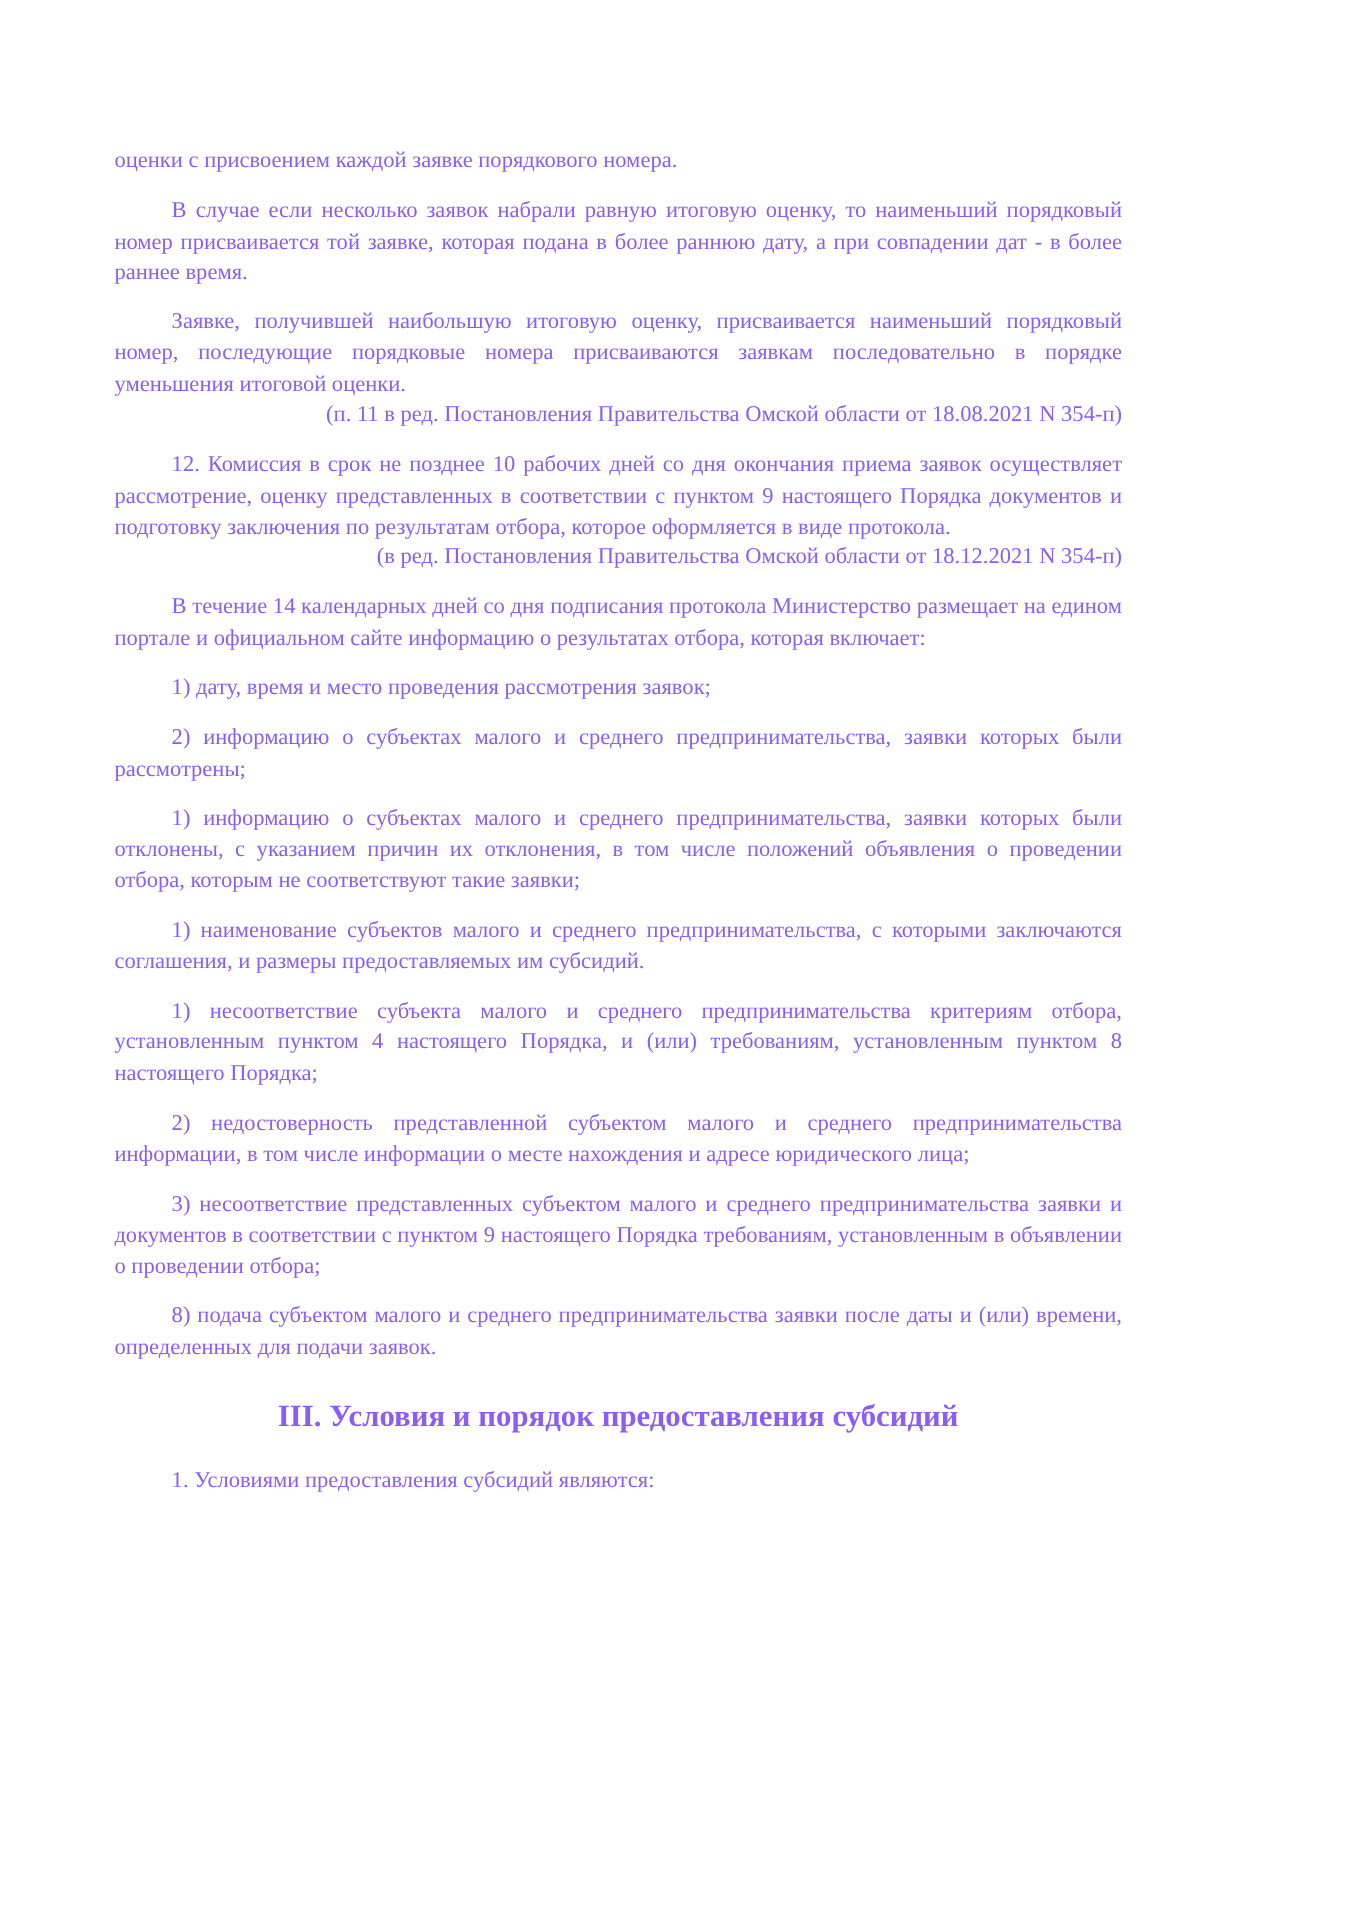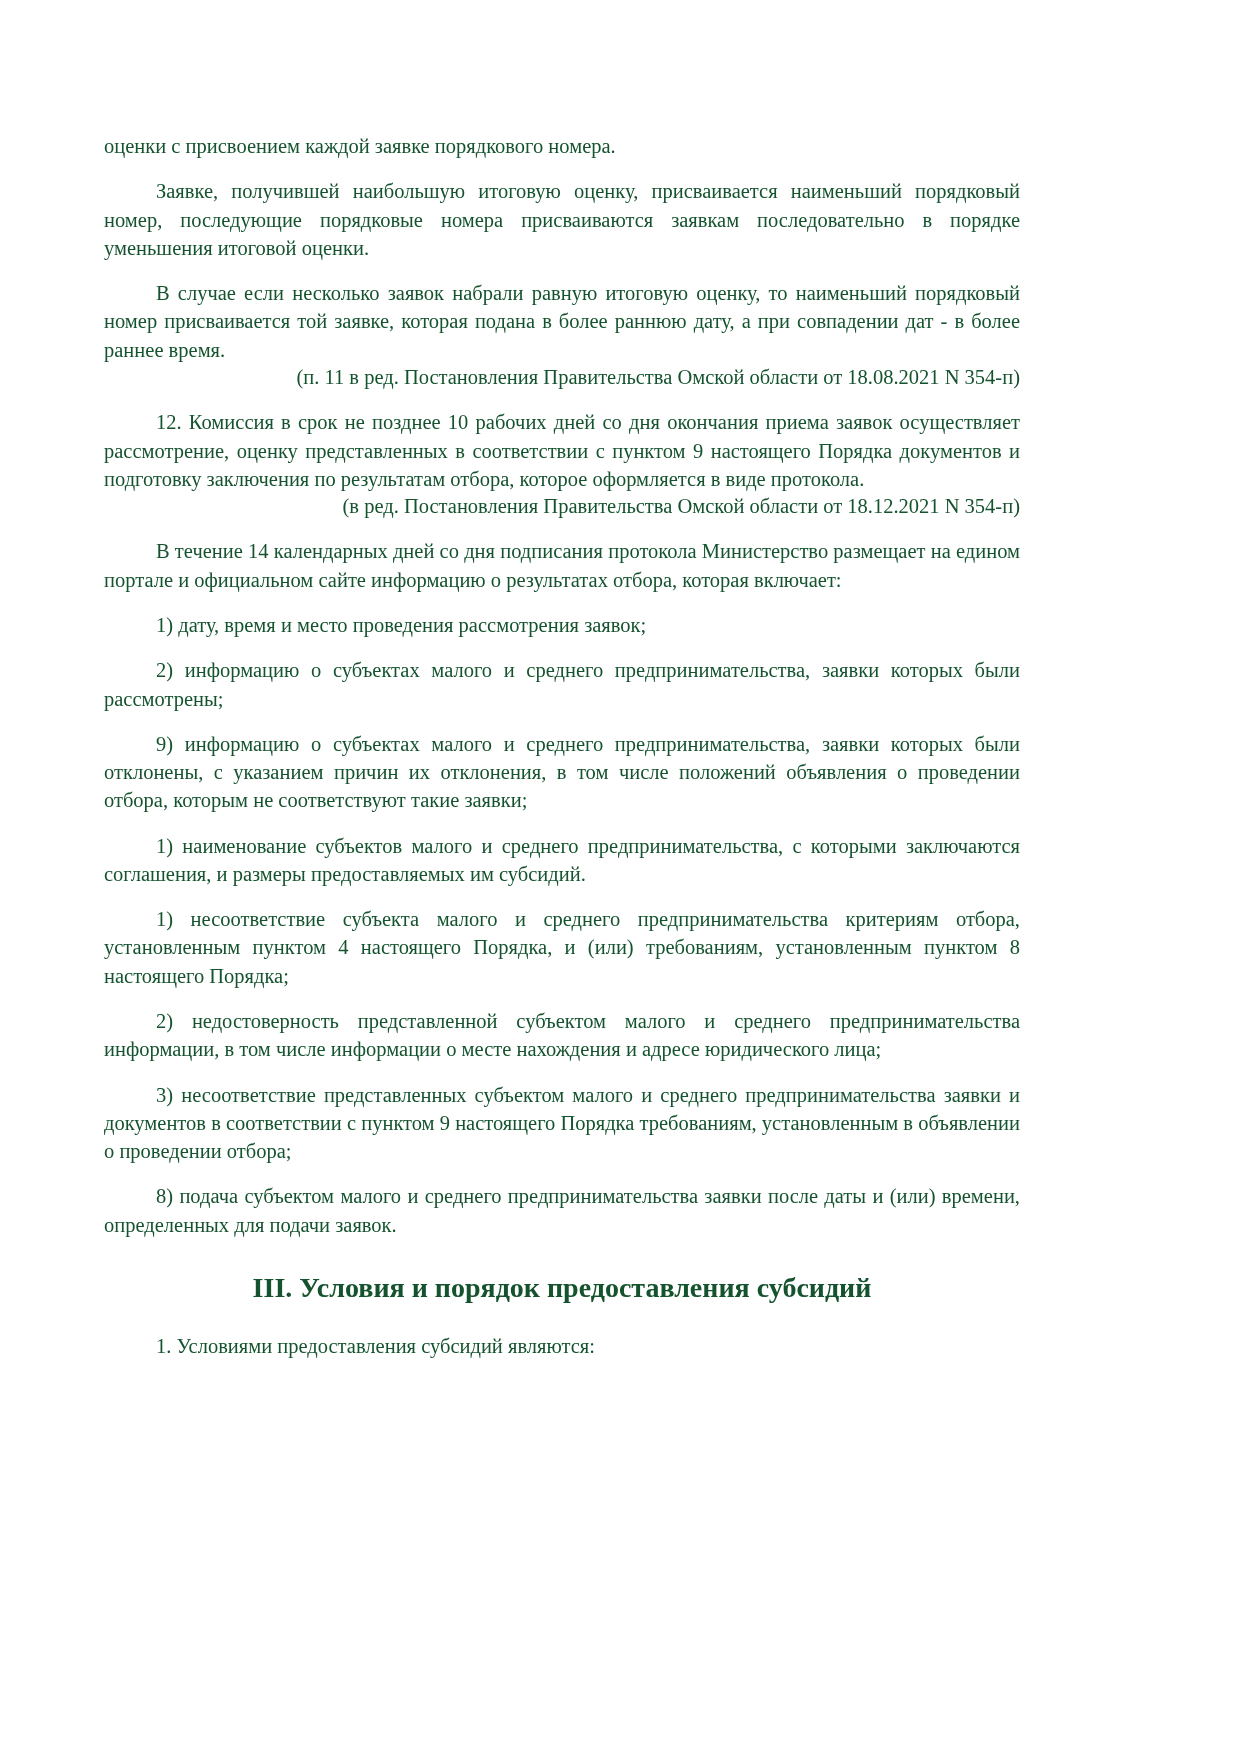--- a/index.html
+++ b/index.html
@@ -7,21 +7,21 @@
     padding: 0;
     background: #ffffff;
   }
   .page {
     width: 1124px;
     height: 1754px;
     box-sizing: border-box;
     padding: 132px 104px 60px 104px;
     background: #ffffff;
     font-family: "Liberation Serif", "DejaVu Serif", serif;
-    color: #14532d;
+    color: #8b5cf6;
     position: relative;
   }
   .doc {
     font-size: 20.5px;
     line-height: 1.38;
     text-align: justify;
     text-justify: inter-word;
   }
   p {
     margin: 0 0 0 0;
@@ -53,37 +53,37 @@
   }
 </style>
 </head>
 <body>
 
 <div class="page">
   <div class="doc">
 
     <p class="para-noindent">оценки с присвоением каждой заявке порядкового номера.</p>
 
+    <p class="para tight">В случае если несколько заявок набрали равную итоговую оценку, то наименьший порядковый номер присваивается той заявке, которая подана в более раннюю дату, а при совпадении дат - в более раннее время.</p>
+
     <p class="para">Заявке, получившей наибольшую итоговую оценку, присваивается наименьший порядковый номер, последующие порядковые номера присваиваются заявкам последовательно в порядке уменьшения итоговой оценки.</p>
-
-    <p class="para tight">В случае если несколько заявок набрали равную итоговую оценку, то наименьший порядковый номер присваивается той заявке, которая подана в более раннюю дату, а при совпадении дат - в более раннее время.</p>
 
     <p class="ref">(п. 11 в ред. Постановления Правительства Омской области от 18.08.2021 N 354-п)</p>
 
     <p class="para tight">12. Комиссия в срок не позднее 10 рабочих дней со дня окончания приема заявок осуществляет рассмотрение, оценку представленных в соответствии с пунктом 9 настоящего Порядка документов и подготовку заключения по результатам отбора, которое оформляется в виде протокола.</p>
 
     <p class="ref">(в ред. Постановления Правительства Омской области от 18.12.2021 N 354-п)</p>
 
     <p class="para">В течение 14 календарных дней со дня подписания протокола Министерство размещает на едином портале и официальном сайте информацию о результатах отбора, которая включает:</p>
 
     <p class="para">1) дату, время и место проведения рассмотрения заявок;</p>
 
     <p class="para">2) информацию о субъектах малого и среднего предпринимательства, заявки которых были рассмотрены;</p>
 
-    <p class="para">9) информацию о субъектах малого и среднего предпринимательства, заявки которых были отклонены, с указанием причин их отклонения, в том числе положений объявления о проведении отбора, которым не соответствуют такие заявки;</p>
+    <p class="para">1) информацию о субъектах малого и среднего предпринимательства, заявки которых были отклонены, с указанием причин их отклонения, в том числе положений объявления о проведении отбора, которым не соответствуют такие заявки;</p>
 
     <p class="para">1) наименование субъектов малого и среднего предпринимательства, с которыми заключаются соглашения, и размеры предоставляемых им субсидий.</p>
 
 
     <p class="para">1) несоответствие субъекта малого и среднего предпринимательства критериям отбора, установленным пунктом 4 настоящего Порядка, и (или) требованиям, установленным пунктом 8 настоящего Порядка;</p>
 
     <p class="para">2) недостоверность представленной субъектом малого и среднего предпринимательства информации, в том числе информации о месте нахождения и адресе юридического лица;</p>
 
     <p class="para">3) несоответствие представленных субъектом малого и среднего предпринимательства заявки и документов в соответствии с пунктом 9 настоящего Порядка требованиям, установленным в объявлении о проведении отбора;</p>
 

